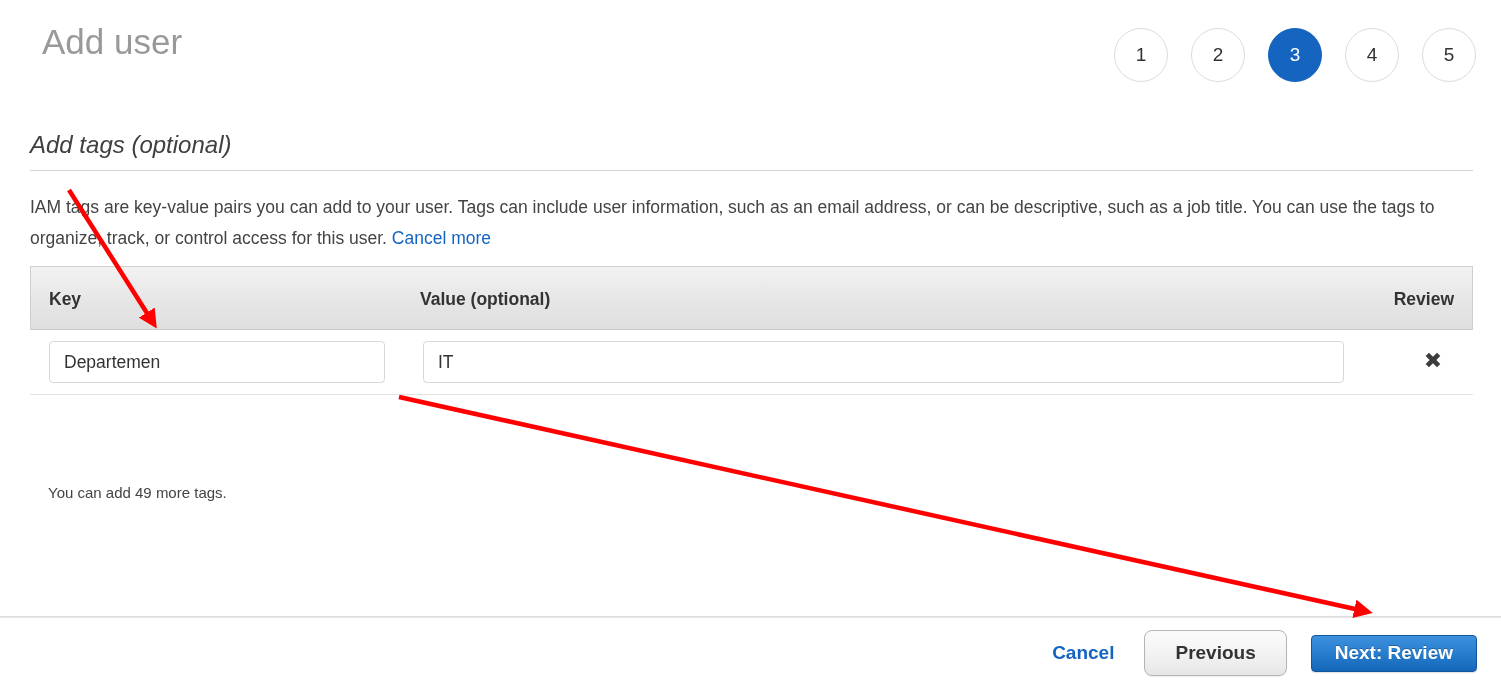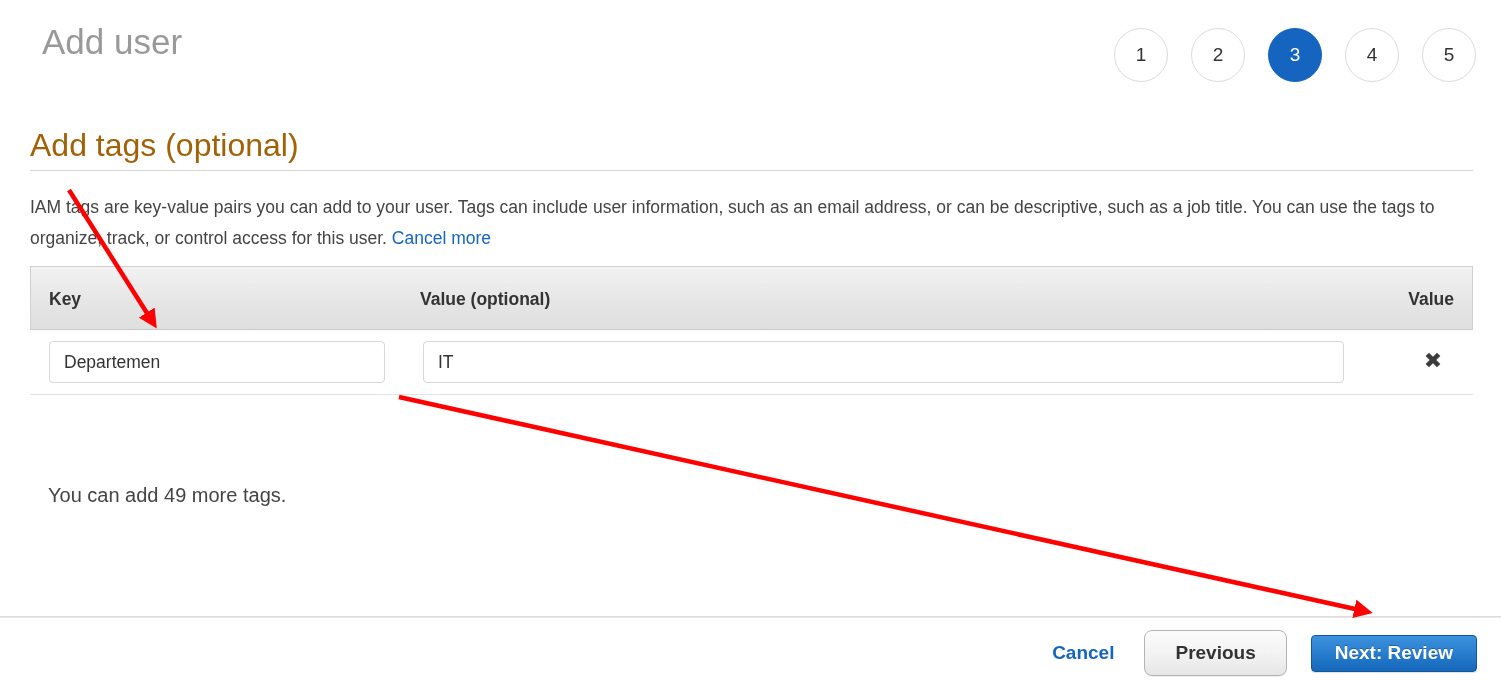--- a/index.html
+++ b/index.html
@@ -60,24 +60,25 @@
     background: #1565c0;
     border-color: #1565c0;
     color: #ffffff;
   }
 
   
   #section-title {
     position: absolute;
     left: 30px;
     top: 127px;
-    font-size: 32px;
+    font-size: 24px;
     font-weight: 400;
-    color: #a16207;
+    color: #404040;
     line-height: 36px;
+    font-style: italic;
   }
   #section-divider {
     position: absolute;
     left: 30px;
     top: 170px;
     width: 1443px;
     height: 1px;
     background: #d5d5d5;
   }
 
@@ -172,21 +173,21 @@
     border: none;
     cursor: pointer;
     line-height: 1;
     padding: 0;
   }
 
   #remaining-tags {
     position: absolute;
     left: 48px;
     top: 484px;
-    font-size: 20px;
+    font-size: 15px;
     color: #444444;
   }
 
   
   #footer-divider {
     position: absolute;
     left: 0;
     top: 616px;
     width: 1501px;
     height: 2px;
@@ -265,21 +266,21 @@
 <div id="section-title">Add tags (optional)</div>
 <div id="section-divider"></div>
 
 <div id="description"><span>IAM tags are key-value pairs you can add to your user. Tags can include user information, such as an email address, or can be descriptive, such as a job title. You can use the tags to organize, track, or control access for this user. </span><a id="learn-more-link" href="#">Cancel more</a></div>
 
 <div id="tags-table">
 
   <div id="tags-table-header">
     <div class="th" id="th-key">Key</div>
     <div class="th" id="th-value">Value (optional)</div>
-    <div class="th" id="th-remove">Value</div>
+    <div class="th" id="th-remove">Review</div>
   </div>
 
   <div id="tag-rows">
 
     <div class="tag-row">
       <input class="tag-input key-input" type="text" value="Departemen" style="">
       <input class="tag-input value-input" type="text" value="IT" style="">
       <button class="remove-btn">✖</button>
     </div>
 

